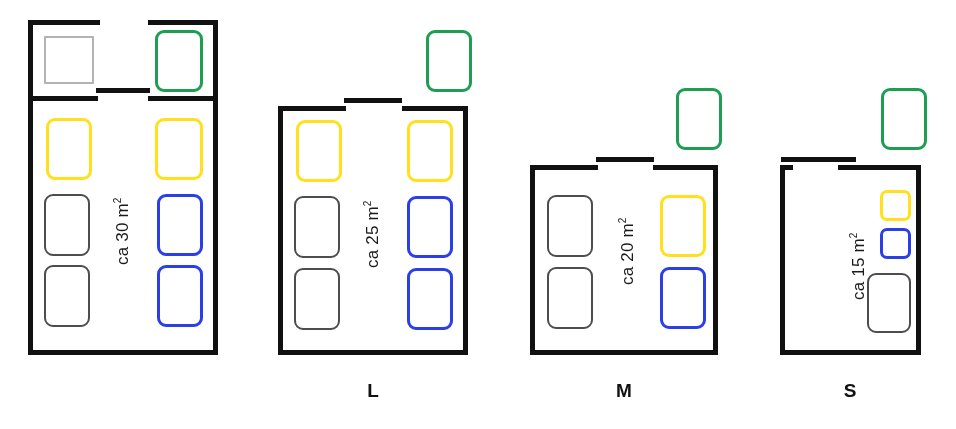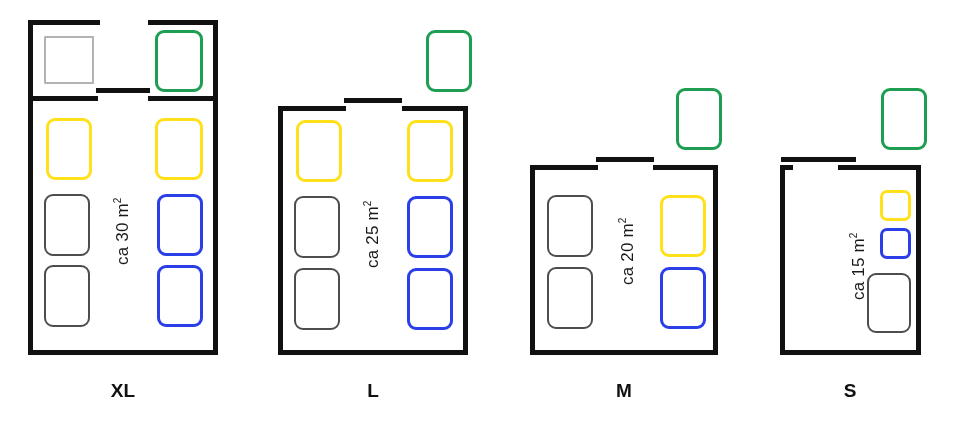--- a/index.html
+++ b/index.html
@@ -102,21 +102,20 @@
     <div class="box rounded c-yellow" style="left:155px; top:118px; width:48px; height:62px;"></div>
     <div class="box rounded c-gray" style="left:44px; top:194px; width:46px; height:62px;"></div>
     <div class="box rounded c-gray" style="left:44px; top:265px; width:46px; height:62px;"></div>
     <div class="box rounded c-blue" style="left:157px; top:194px; width:46px; height:62px;"></div>
     <div class="box rounded c-blue" style="left:157px; top:265px; width:46px; height:62px;"></div>
 
     <div class="area-label" style="left:112px; top:265px;">
       <span>ca 30 m</span><sup>2</sup>
     </div>
 
-    <div class="size-label" style="left:78px; top:380px; width:90px;">XL</div>
   </div>
 
   <div class="plan" style="left:0px; top:0px; width:500px; height:429px;">
 
     <div class="box rounded c-green" style="left:426px; top:30px; width:46px; height:62px;"></div>
 
     <div class="wall" style="left:278px; top:106px; width:68px; height:5px;"></div>
     <div class="wall" style="left:402px; top:106px; width:66px; height:5px;"></div>
     <div class="door-swing" style="left:344px; top:98px; width:58px;"></div>
     <div class="wall" style="left:278px; top:106px; width:5px; height:249px;"></div>

